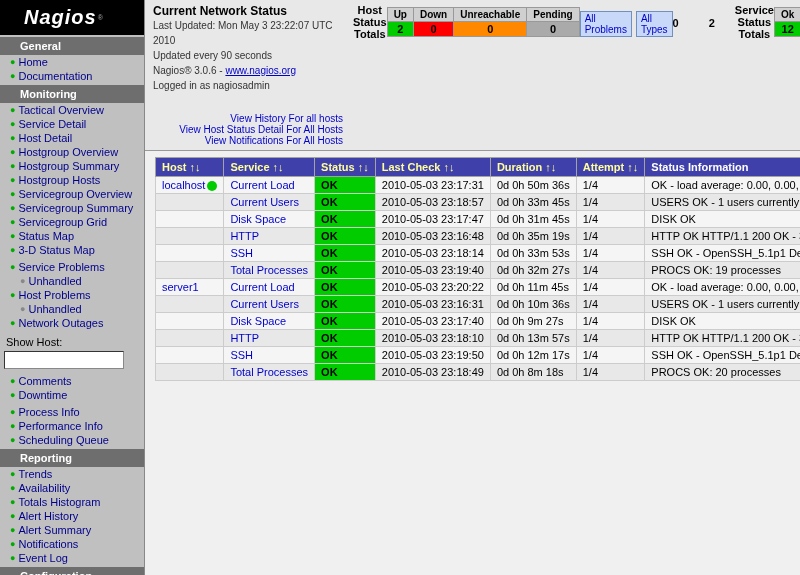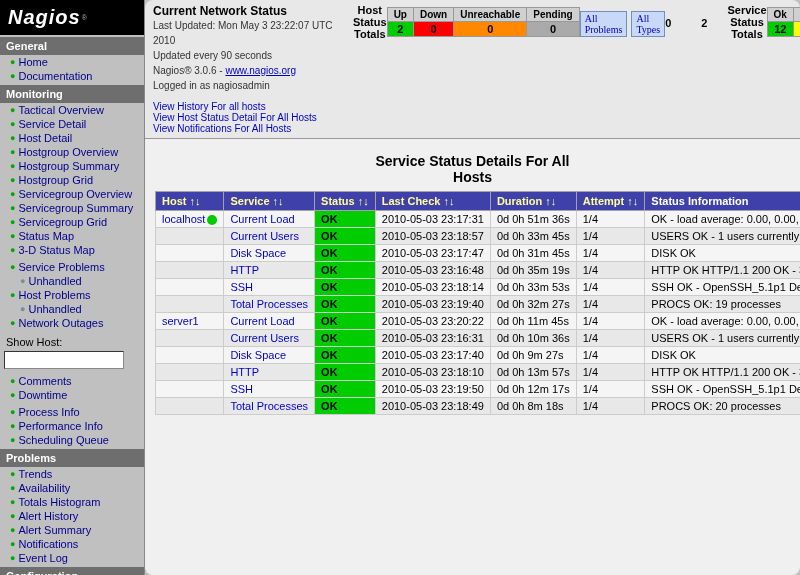--- a/index.html
+++ b/index.html
@@ -9,21 +9,21 @@
     #sidebar {
       width: 145px;
       min-width: 145px;
       background: #c0c0c0;
       border-right: 1px solid #888;
       overflow-y: auto;
       height: 575px;
     }
     .nagios-logo {
       background: #000;
-      padding: 6px 8px;
+      padding: 6px 24px;
       display: flex;
       align-items: center;
     }
     .nagios-logo-text {
       color: white;
       font-size: 20px;
       font-weight: bold;
       font-style: italic;
       letter-spacing: 1px;
     }
@@ -31,21 +31,21 @@
       color: #aaa;
       font-size: 7px;
       vertical-align: super;
       margin-left: 1px;
     }
     .sidebar-section-header {
       background: #6e6e6e;
       color: white;
       font-weight: bold;
       font-size: 11px;
-      padding: 3px 6px;
+      padding: 3px 20px;
       margin-top: 2px;
     }
     .sidebar-item {
       padding: 1px 4px 1px 10px;
       color: #00008b;
       cursor: pointer;
       display: flex;
       align-items: center;
       gap: 3px;
     }
@@ -70,21 +70,20 @@
     .show-host-label { padding: 3px 4px 1px 6px; font-size: 11px; }
     .show-host-input { margin: 2px 4px; width: 120px; height: 18px; border: 1px inset #888; }
     .sidebar-divider { height: 3px; }
 
     
     #main {
       flex: 1;
       background: #f0f0f0;
       overflow-y: auto;
       height: 575px;
-      border-radius: 8px;
     }
 
     
     .top-status {
       background: #e8e8e8;
       border-bottom: 1px solid #999;
       padding: 4px 8px;
       display: flex;
       gap: 10px;
       align-items: flex-start;
@@ -92,21 +91,21 @@
     .current-network-status {
       min-width: 190px;
     }
     .cns-title {
       font-weight: bold;
       font-size: 12px;
       color: #000;
     }
     .cns-info { font-size: 10px; color: #333; line-height: 1.5; }
     .cns-info a { color: #0000cc; }
-    .cns-links { margin-top: 8px; }
+    .cns-links { margin-top: 20px; text-align: right; }
     .cns-links a { display: block; color: #0000cc; font-size: 10px; text-decoration: none; }
     .status-totals-title { font-weight: bold; font-size: 11px; text-align: center; }
     .status-totals-table { border-collapse: collapse; font-size: 11px; }
     .status-totals-table th {
       border: 1px solid #999;
       padding: 1px 6px;
       text-align: left;
       background: #d0d0d0;
       font-size: 10px;
     }
@@ -125,21 +124,20 @@
     .cell-unknown { background: #ff8800; color: #000; }
     .cell-critical { background: #ff0000; color: #000; }
     .all-problems-btn, .all-types-btn {
       background: #c8d8f8;
       border: 1px solid #7090c0;
       font-size: 10px;
       padding: 1px 4px;
       cursor: pointer;
       text-decoration: none;
       color: #0000cc;
-      font-family: Liberation Serif, serif;
     }
     .totals-bottom { display: flex; gap: 4px; align-items: center; margin-top: 2px; }
     .totals-bottom-val { text-align: center; font-size: 11px; font-weight: bold; }
 
     
     .content-area { padding: 6px 10px; }
     .page-title { text-align: center; font-size: 14px; font-weight: bold; margin: 8px 0 6px 0; }
 
     
     .data-table { width: 100%; border-collapse: collapse; font-size: 11px; }
@@ -218,21 +216,21 @@
   <div class="sidebar-item">
     <span class="sidebar-bullet">●</span>
     <a>Hostgroup Overview</a>
   </div>
   <div class="sidebar-item">
     <span class="sidebar-bullet">●</span>
     <a>Hostgroup Summary</a>
   </div>
   <div class="sidebar-item">
     <span class="sidebar-bullet">●</span>
-    <a>Hostgroup Grid</a>
+    <a>Hostgroup Hosts</a>
   </div>
   <div class="sidebar-item">
     <span class="sidebar-bullet">●</span>
     <a>Servicegroup Overview</a>
   </div>
   <div class="sidebar-item">
     <span class="sidebar-bullet">●</span>
     <a>Servicegroup Summary</a>
   </div>
   <div class="sidebar-item">
@@ -291,21 +289,21 @@
   </div>
   <div class="sidebar-item">
     <span class="sidebar-bullet">●</span>
     <a>Performance Info</a>
   </div>
   <div class="sidebar-item">
     <span class="sidebar-bullet">●</span>
     <a>Scheduling Queue</a>
   </div>
 
-  <div class="sidebar-section-header">Problems</div>
+  <div class="sidebar-section-header">Reporting</div>
   <div class="sidebar-item">
     <span class="sidebar-bullet">●</span>
     <a>Trends</a>
   </div>
   <div class="sidebar-item">
     <span class="sidebar-bullet">●</span>
     <a>Availability</a>
   </div>
   <div class="sidebar-item">
     <span class="sidebar-bullet">●</span>
@@ -408,44 +406,40 @@
         <div style="display:flex; gap:30px; margin-top:2px;">
           <div class="totals-bottom-val">0</div>
           <div class="totals-bottom-val">12</div>
         </div>
       </div>
     </div>
 
   </div>
 
   <div class="content-area">
-    <div class="page-title">
-      <span>Service Status Details For All</span><br>
-      <span>Hosts</span>
-    </div>
 
     <table class="data-table">
       <thead>
         <tr>
           <th><a href="#">Host ↑↓</a></th>
           <th><a href="#">Service ↑↓</a></th>
           <th><a href="#">Status ↑↓</a></th>
           <th><a href="#">Last Check ↑↓</a></th>
           <th><a href="#">Duration ↑↓</a></th>
           <th><a href="#">Attempt ↑↓</a></th>
           <th>Status Information</th>
         </tr>
       </thead>
       <tbody id="table-body">
       <tr class="row-odd">
             <td class="link-cell"><a href="#">localhost</a><span class="host-icon host-icon-green"></span></td>
             <td class="link-cell"><a href="#">Current Load</a></td>
             <td class="status-ok">OK</td>
             <td>2010-05-03 23:17:31</td>
-            <td>0d 0h 51m 36s</td>
+            <td>0d 0h 50m 36s</td>
             <td>1/4</td>
             <td>OK - load average: 0.00, 0.00, 0.00</td>
           </tr>
           <tr class="row-even">
             <td class="link-cell"></td>
             <td class="link-cell"><a href="#">Current Users</a></td>
             <td class="status-ok">OK</td>
             <td>2010-05-03 23:18:57</td>
             <td>0d 0h 33m 45s</td>
             <td>1/4</td>

